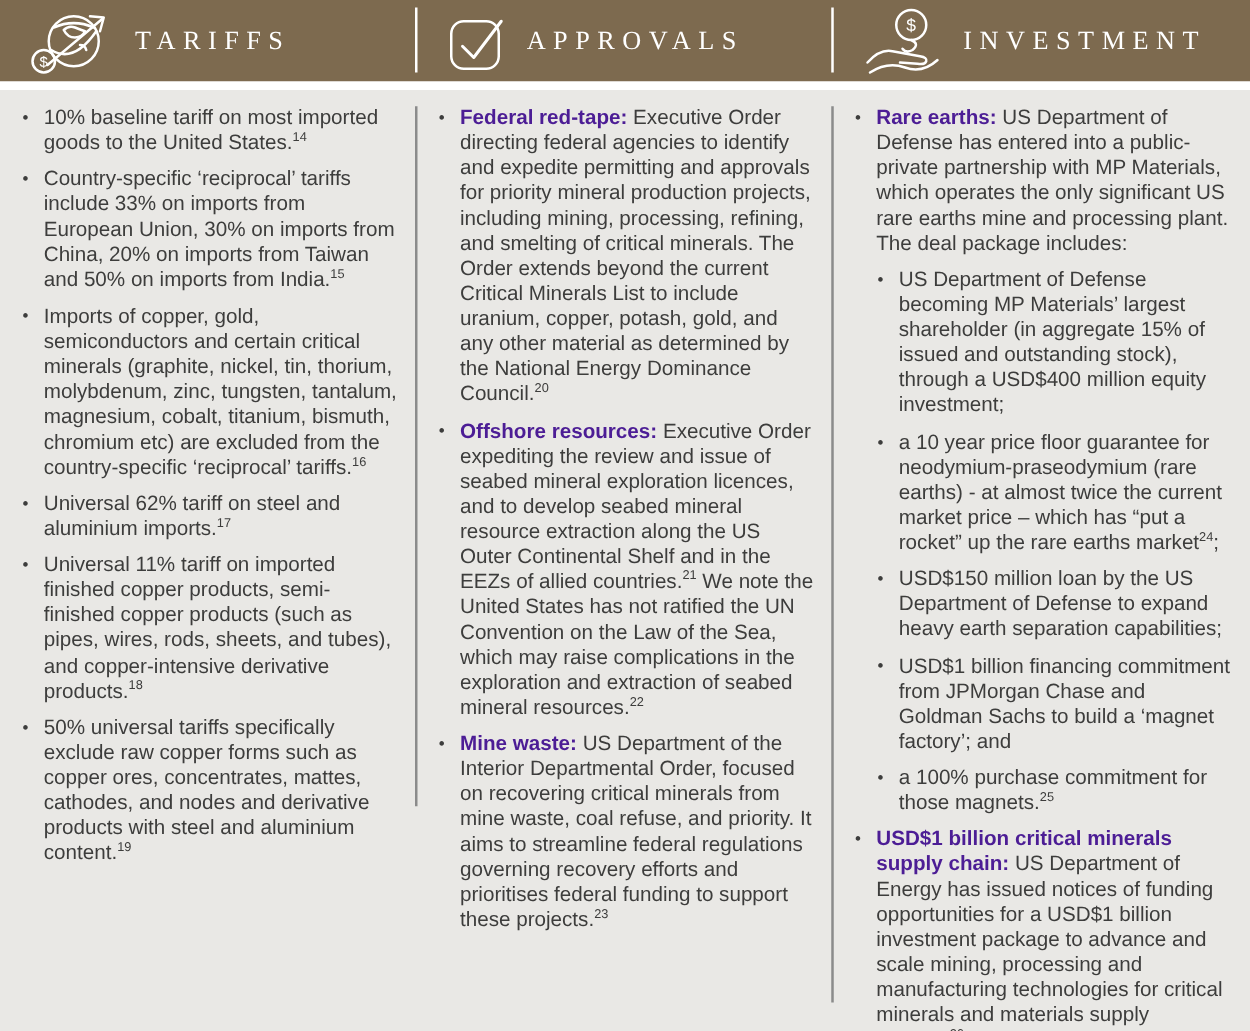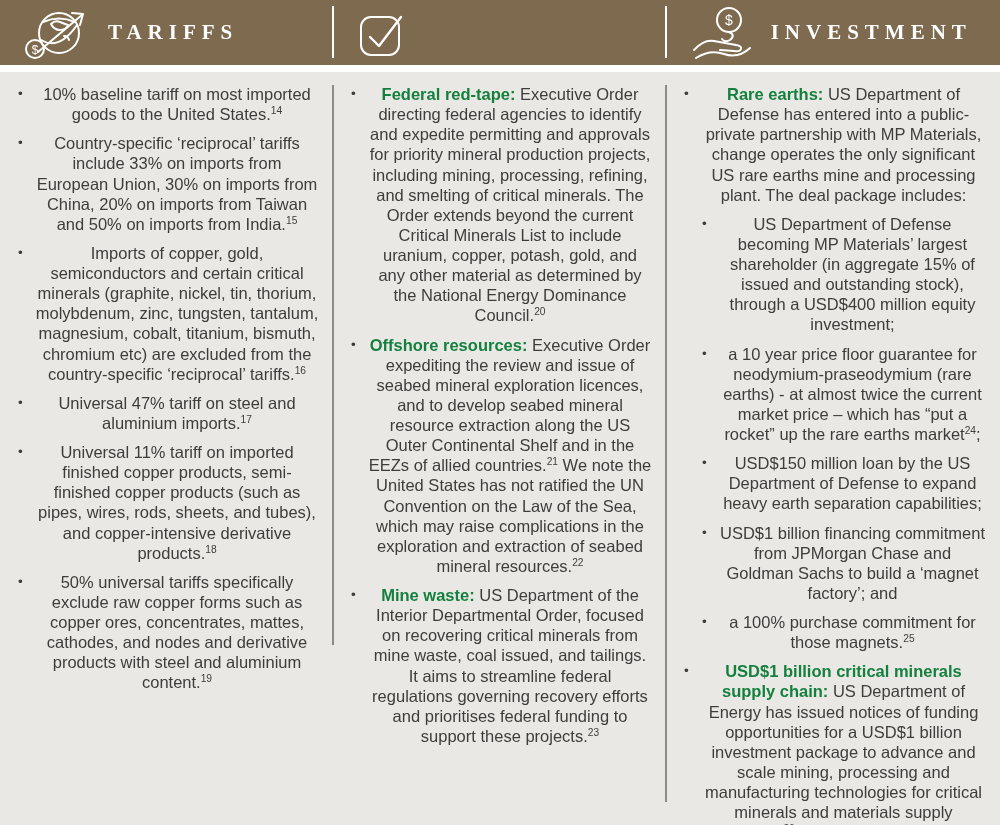--- a/index.html
+++ b/index.html
@@ -4,38 +4,38 @@
 <style>
   * { margin:0; padding:0; box-sizing:border-box; }
   body { background:#ffffff; font-family:"Liberation Sans", sans-serif; }
   .page { position:relative; width:1000px; height:825px; background:#ffffff; overflow:hidden; }
 
   
   .header { position:absolute; top:0; left:0; width:1000px; height:65px; background:#7d6a4f; display:flex; }
   .hsec { width:333.33px; display:flex; align-items:center; padding-left:24px; }
   .hicon { display:flex; align-items:center; justify-content:center; margin-right:16px; }
   .hicon svg { display:block; }
-  .hlabel { color:#ffffff; font-family:"Liberation Serif", serif; font-size:21px; font-weight:700; letter-spacing:6px; }
+  .hlabel { color:#ffffff; font-family:"Liberation Serif", serif; font-size:21px; font-weight:400; letter-spacing:6px; }
   .hsep { position:absolute; top:6px; bottom:7px; width:2px; background:#ffffff; }
   .hsep.s1 { left:332px; }
   .hsep.s2 { left:665px; }
 
   
   .content { position:absolute; top:72px; left:0; width:1000px; height:753px; background:#e9e8e5; display:grid; grid-template-columns:333px 333px 334px; overflow:hidden; }
   .vdiv { position:absolute; width:2px; background:#8b8b8b; }
   .vdiv.d1 { left:332px; top:13px; height:560px; }
   .vdiv.d2 { left:665px; top:13px; height:717px; }
 
   .col { padding:12px 14px 0 18px; overflow:hidden; }
   ul.blist { list-style:none; }
   li.item { display:flex; margin-bottom:9px; color:#3d3d3c; font-size:16.5px; line-height:1.22; }
   li.item .marker { flex:0 0 17px; font-size:0.82em; line-height:1.5; color:#3d3d3c; }
-  li.item .body { flex:1;text-align:center; }
+  li.item .body { flex:1; }
   li.item.sub { margin-left:18px; }
-  .seg-b { font-weight:700; color:#15803d; }
+  .seg-b { font-weight:700; color:#4c1d95; }
   .body sup { font-size:62%; vertical-align:super; line-height:0; }
 </style>
 </head>
 <body>
 
 <div class="page">
 
   <header class="header">
     <div class="hsec">
       <span class="hicon">
@@ -56,20 +56,21 @@
 
     <div class="hsep s1"></div>
 
     <div class="hsec">
       <span class="hicon">
         <svg width="48" height="50" viewBox="0 0 48 50" fill="none" stroke="#ffffff" stroke-width="2" stroke-linecap="round" stroke-linejoin="round">
           <rect x="4" y="9" width="38" height="38" rx="10"></rect>
           <path d="M13 29 L22 38 L44 9" stroke-width="2.4"></path>
         </svg>
       </span>
+      <span class="hlabel">APPROVALS</span>
     </div>
 
     <div class="hsep s2"></div>
 
     <div class="hsec">
       <span class="hicon">
         <svg width="64" height="56" viewBox="0 0 64 56" fill="none" stroke="#ffffff" stroke-width="2" stroke-linecap="round" stroke-linejoin="round">
           <circle cx="38" cy="15" r="12"></circle>
           <text x="38" y="20" font-size="14" font-family="Liberation Sans, sans-serif" fill="#ffffff" stroke="none" text-anchor="middle">$</text>
           <path d="M38 27 q7 3 1 8 q-5 3 -8 -1"></path>
@@ -94,21 +95,21 @@
           <li class="item">
             <span class="marker">•</span>
             <span class="body"><span>Country-specific ‘reciprocal’ tariffs include 33% on imports from European Union, 30% on imports from China, 20% on imports from Taiwan and 50% on imports from India.</span><sup>15</sup></span>
           </li>
           <li class="item">
             <span class="marker">•</span>
             <span class="body"><span>Imports of copper, gold, semiconductors and certain critical minerals (graphite, nickel, tin, thorium, molybdenum, zinc, tungsten, tantalum, magnesium, cobalt, titanium, bismuth, chromium etc) are excluded from the country-specific ‘reciprocal’ tariffs.</span><sup>16</sup></span>
           </li>
           <li class="item">
             <span class="marker">•</span>
-            <span class="body"><span>Universal 47% tariff on steel and aluminium imports.</span><sup>17</sup></span>
+            <span class="body"><span>Universal 62% tariff on steel and aluminium imports.</span><sup>17</sup></span>
           </li>
           <li class="item">
             <span class="marker">•</span>
             <span class="body"><span>Universal 11% tariff on imported finished copper products, semi-finished copper products (such as pipes, wires, rods, sheets, and tubes), and copper-intensive derivative products.</span><sup>18</sup></span>
           </li>
           <li class="item">
             <span class="marker">•</span>
             <span class="body"><span>50% universal tariffs specifically exclude raw copper forms such as copper ores, concentrates, mattes, cathodes, and nodes and derivative products with steel and aluminium content.</span><sup>19</sup></span>
           </li>
         </ul>
@@ -118,29 +119,29 @@
           <li class="item">
             <span class="marker">•</span>
             <span class="body"><span class="seg-b">Federal red-tape: </span><span>Executive Order directing federal agencies to identify and expedite permitting and approvals for priority mineral production projects, including mining, processing, refining, and smelting of critical minerals. The Order extends beyond the current Critical Minerals List to include uranium, copper, potash, gold, and any other material as determined by the National Energy Dominance Council.</span><sup>20</sup></span>
           </li>
           <li class="item">
             <span class="marker">•</span>
             <span class="body"><span class="seg-b">Offshore resources: </span><span>Executive Order expediting the review and issue of seabed mineral exploration licences, and to develop seabed mineral resource extraction along the US Outer Continental Shelf and in the EEZs of allied countries.</span><sup>21</sup><span> We note the United States has not ratified the UN Convention on the Law of the Sea, which may raise complications in the exploration and extraction of seabed mineral resources.</span><sup>22</sup></span>
           </li>
           <li class="item">
             <span class="marker">•</span>
-            <span class="body"><span class="seg-b">Mine waste: </span><span>US Department of the Interior Departmental Order, focused on recovering critical minerals from mine waste, coal issued, and tailings. It aims to streamline federal regulations governing recovery efforts and prioritises federal funding to support these projects.</span><sup>23</sup></span>
+            <span class="body"><span class="seg-b">Mine waste: </span><span>US Department of the Interior Departmental Order, focused on recovering critical minerals from mine waste, coal refuse, and priority. It aims to streamline federal regulations governing recovery efforts and prioritises federal funding to support these projects.</span><sup>23</sup></span>
           </li>
         </ul>
     </section>
     <section class="col">
       <ul class="blist">
           <li class="item">
             <span class="marker">•</span>
-            <span class="body"><span class="seg-b">Rare earths: </span><span>US Department of Defense has entered into a public-private partnership with MP Materials, change operates the only significant US rare earths mine and processing plant. The deal package includes:</span></span>
+            <span class="body"><span class="seg-b">Rare earths: </span><span>US Department of Defense has entered into a public-private partnership with MP Materials, which operates the only significant US rare earths mine and processing plant. The deal package includes:</span></span>
           </li>
           <li class="item sub">
             <span class="marker">•</span>
             <span class="body"><span>US Department of Defense becoming MP Materials’ largest shareholder (in aggregate 15% of issued and outstanding stock), through a USD$400 million equity investment;</span></span>
           </li>
           <li class="item sub">
             <span class="marker">•</span>
             <span class="body"><span>a 10 year price floor guarantee for neodymium-praseodymium (rare earths) - at almost twice the current market price – which has “put a rocket” up the rare earths market</span><sup>24</sup><span>;</span></span>
           </li>
           <li class="item sub">

